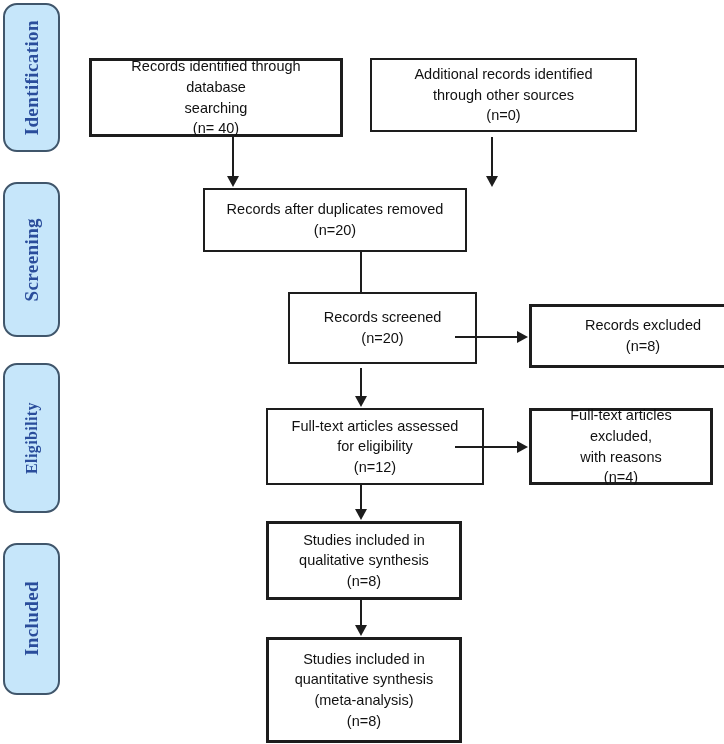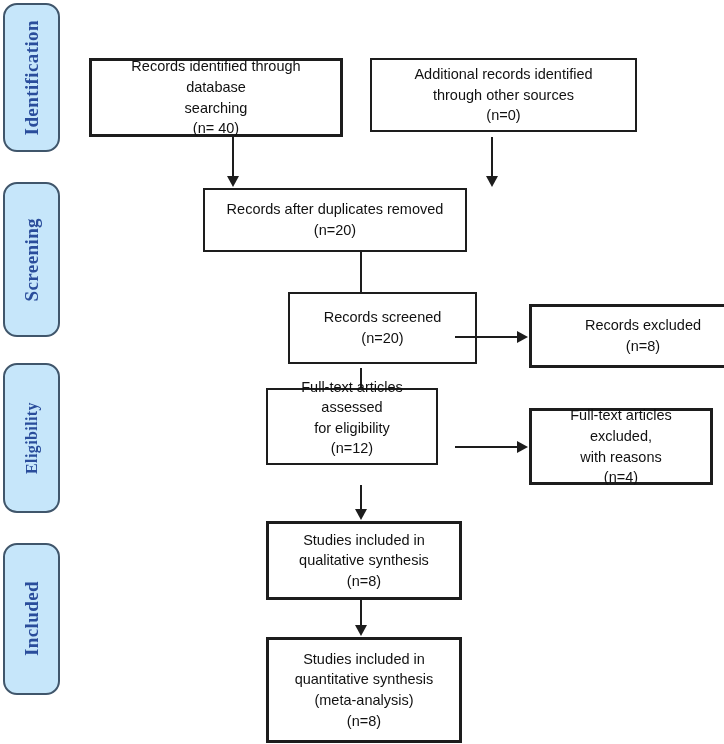--- a/index.html
+++ b/index.html
@@ -146,21 +146,21 @@
     <span class="node-text">Records excluded
 (n=8)</span>
   </div>
 
   <div class="hline" style="left:455px; top:336px; width:63px;"></div>
   <div class="arrow-right" style="left:517px; top:331px;"></div>
 
   <div class="vline" style="left:360px; top:368px; height:29px;"></div>
   <div class="arrow-down" style="left:355px; top:396px;"></div>
 
-  <div class="node" style="left:266px; top:388px; width:172px; height:77px;align-items:flex-end;">
+  <div class="node" style="left:266px; top:408px; width:218px; height:77px;">
     <span class="node-text">Full-text articles assessed
 for eligibility
 (n=12)</span>
   </div>
 
   <div class="node thick" style="left:529px; top:408px; width:184px; height:77px;">
     <span class="node-text">Full-text articles excluded,
 with reasons
 (n=4)</span>
   </div>

